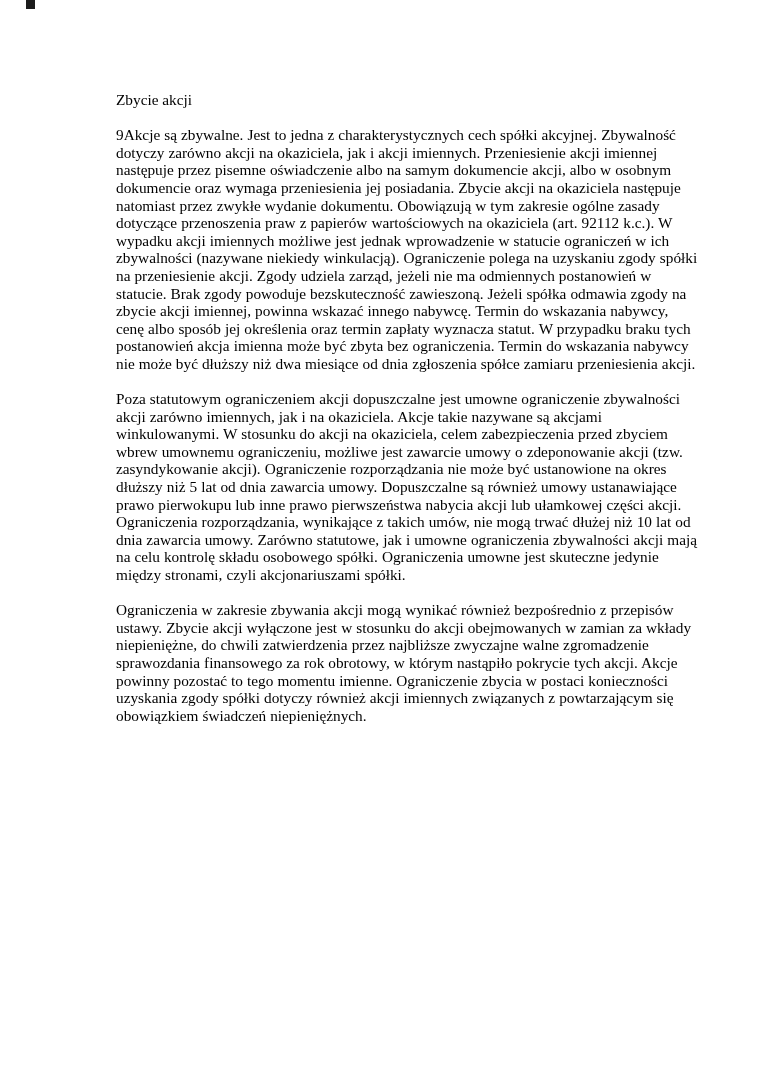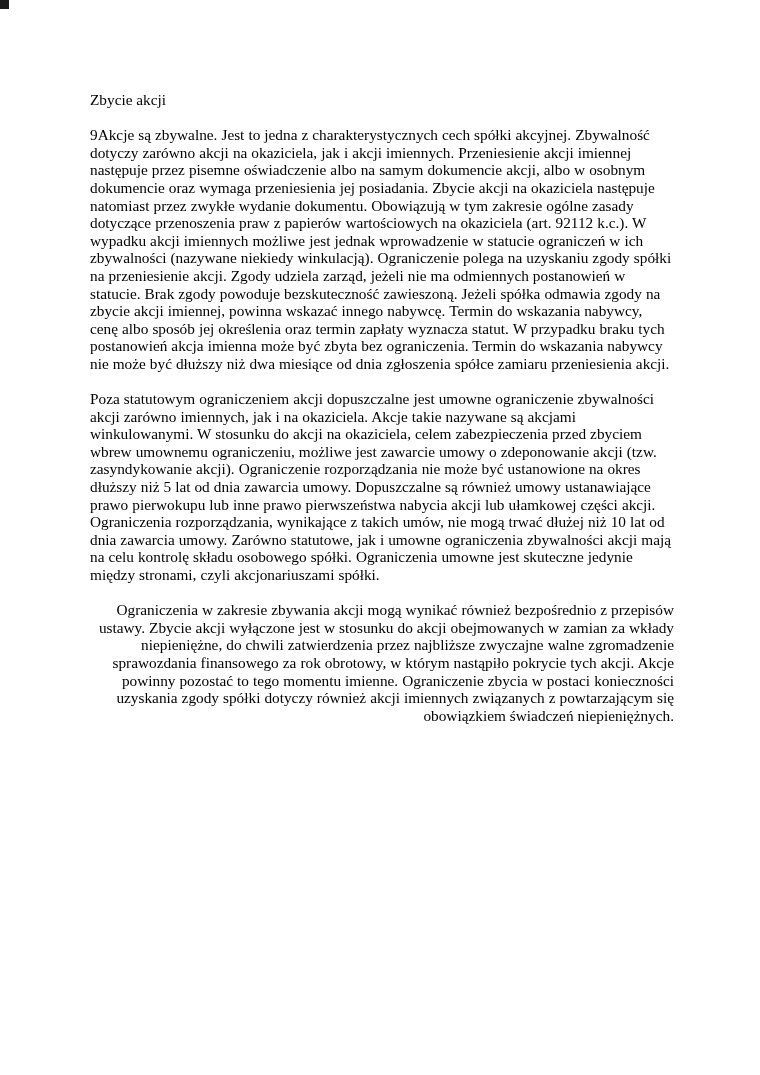--- a/index.html
+++ b/index.html
@@ -1,15 +1,15 @@
 <!DOCTYPE html>
 <html><head>
 <meta charset="utf-8">
 <style>
-  * { box-sizing: border-box; }
+  * { box-sizing: border-box; margin-left: 26px; }
   html, body { margin: 0; padding: 0; }
   body {
     width: 760px;
     height: 1075px;
     background: #ffffff;
     position: relative;
     overflow: hidden;
     font-family: "Liberation Serif", serif;
   }
   .corner-mark {
@@ -34,21 +34,21 @@
     margin: 0 0 17.6px 0;
     font-size: 15.3px;
     font-weight: normal;
     line-height: 17.6px;
   }
   .doc-para {
     margin: 0 0 17.6px 0;
     text-align: left;
     word-spacing: 0.2px;
   }
-  .doc-para:last-child { margin-bottom: 0; text-align: right; }
+  .doc-para:last-child { margin-bottom: 0; }
 </style>
 </head>
 <body>
 
 <div class="corner-mark"></div>
 
 <div class="doc">
   <h1 class="doc-title">Zbycie akcji</h1>
   <p class="doc-para">9Akcje są zbywalne. Jest to jedna z charakterystycznych cech spółki akcyjnej. Zbywalność dotyczy zarówno akcji na okaziciela, jak i akcji imiennych. Przeniesienie akcji imiennej następuje przez pisemne oświadczenie albo na samym dokumencie akcji, albo w osobnym dokumencie oraz wymaga przeniesienia jej posiadania. Zbycie akcji na okaziciela następuje natomiast przez zwykłe wydanie dokumentu. Obowiązują w tym zakresie ogólne zasady dotyczące przenoszenia praw z papierów wartościowych na okaziciela (art. 92112 k.c.). W wypadku akcji imiennych możliwe jest jednak wprowadzenie w statucie ograniczeń w ich zbywalności (nazywane niekiedy winkulacją). Ograniczenie polega na uzyskaniu zgody spółki na przeniesienie akcji. Zgody udziela zarząd, jeżeli nie ma odmiennych postanowień w statucie. Brak zgody powoduje bezskuteczność zawieszoną. Jeżeli spółka odmawia zgody na zbycie akcji imiennej, powinna wskazać innego nabywcę. Termin do wskazania nabywcy, cenę albo sposób jej określenia oraz termin zapłaty wyznacza statut. W przypadku braku tych postanowień akcja imienna może być zbyta bez ograniczenia. Termin do wskazania nabywcy nie może być dłuższy niż dwa miesiące od dnia zgłoszenia spółce zamiaru przeniesienia akcji.</p>
   <p class="doc-para">Poza statutowym ograniczeniem akcji dopuszczalne jest umowne ograniczenie zbywalności akcji zarówno imiennych, jak i na okaziciela. Akcje takie nazywane są akcjami winkulowanymi. W stosunku do akcji na okaziciela, celem zabezpieczenia przed zbyciem wbrew umownemu ograniczeniu, możliwe jest zawarcie umowy o zdeponowanie akcji (tzw. zasyndykowanie akcji). Ograniczenie rozporządzania nie może być ustanowione na okres dłuższy niż 5 lat od dnia zawarcia umowy. Dopuszczalne są również umowy ustanawiające prawo pierwokupu lub inne prawo pierwszeństwa nabycia akcji lub ułamkowej części akcji. Ograniczenia rozporządzania, wynikające z takich umów, nie mogą trwać dłużej niż 10 lat od dnia zawarcia umowy. Zarówno statutowe, jak i umowne ograniczenia zbywalności akcji mają na celu kontrolę składu osobowego spółki. Ograniczenia umowne jest skuteczne jedynie między stronami, czyli akcjonariuszami spółki.</p>

